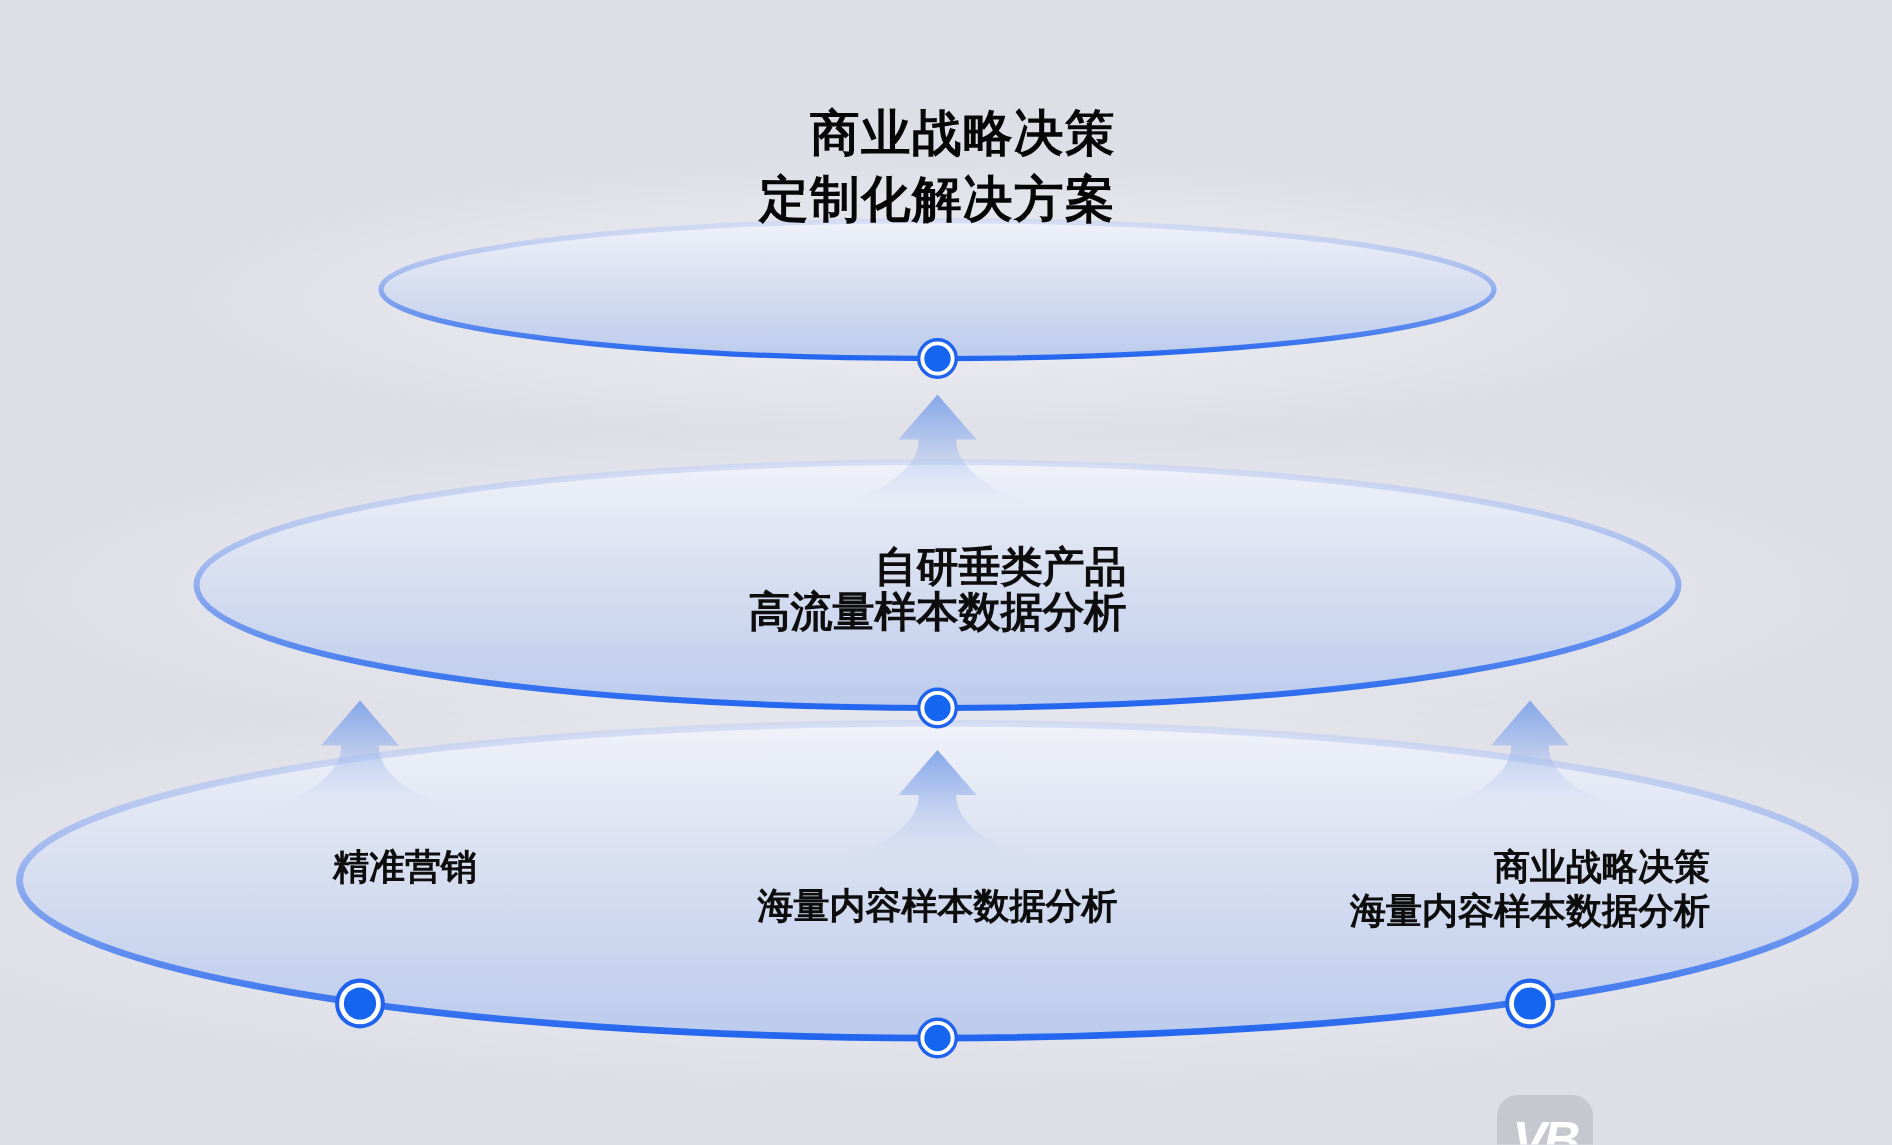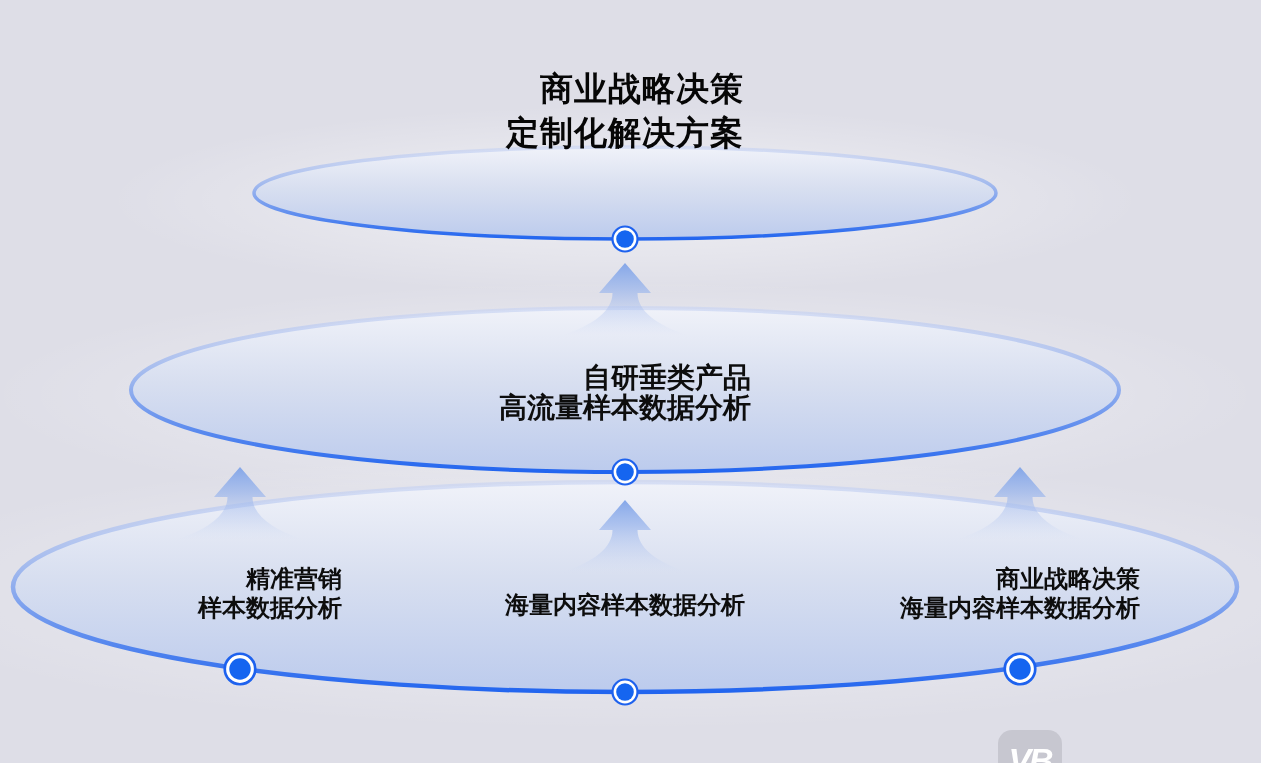--- a/index.html
+++ b/index.html
@@ -107,21 +107,20 @@
     <div>定制化解决方案</div>
   </div>
 
   <div class="label tier-mid-label">
     <div>自研垂类产品</div>
     <div>高流量样本数据分析</div>
   </div>
 
   <div class="label tier-bottom-left-label">
     <div>精准营销</div>
-    <div>样本数据分析</div>
   </div>
 
   <div class="label tier-bottom-center-label">
     <div>海量内容样本数据分析</div>
   </div>
 
   <div class="label tier-bottom-right-label">
     <div>商业战略决策</div>
     <div>海量内容样本数据分析</div>
   </div>

